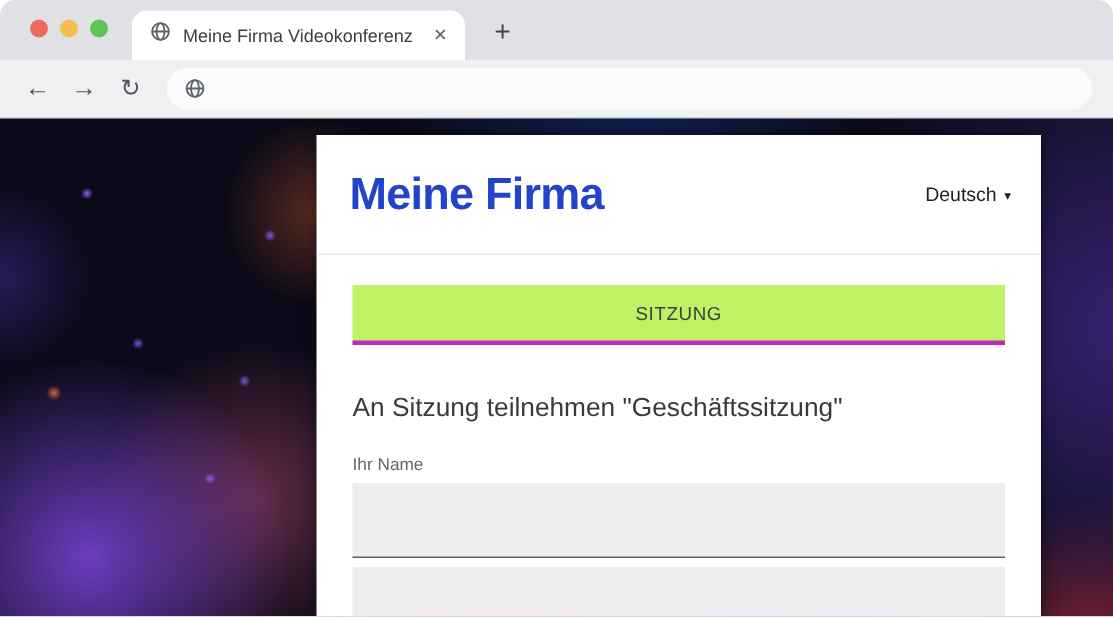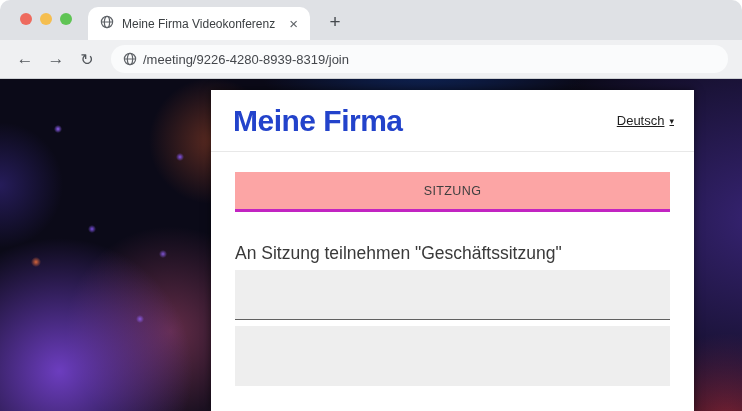--- a/index.html
+++ b/index.html
@@ -44,28 +44,28 @@
       radial-gradient(circle 90px at 0% 32%,   rgba(70,50,170,.45), rgba(70,50,170,0) 70%),
       radial-gradient(circle 190px at 8% 88%,  rgba(125,70,220,.85), rgba(125,70,220,0) 70%),
       radial-gradient(circle 150px at 23% 76%, rgba(205,85,130,.45), rgba(205,85,130,0) 70%),
       radial-gradient(circle 190px at 45% 112%,rgba(190,45,55,.60), rgba(190,45,55,0) 70%),
       radial-gradient(circle 130px at 98% 104%,rgba(190,45,55,.65), rgba(190,45,55,0) 70%),
       radial-gradient(circle 170px at 72% 104%,rgba(110,50,180,.45), rgba(110,50,180,0) 70%);
   }
 
   
   .card { position:absolute; top:11px; left:211px; width:483px; bottom:0; background:#fff; box-shadow:0 0 8px rgba(0,0,0,.55); overflow:hidden; }
-  .card-header { height:62px; display:flex; align-items:center; justify-content:space-between; padding:0 20px 0 22px; border-bottom:1px solid #E8E8E8; }
+  .card-header { height:80px; display:flex; align-items:center; justify-content:space-between; padding:0 20px 0 22px; border-bottom:1px solid #E8E8E8; }
   .logo { font-size:30px; font-weight:bold; color:#2343CB; letter-spacing:-.5px; }
-  .lang { display:flex; align-items:center; gap:5px; font-size:13px; color:#1E1E1E; cursor:default;text-decoration:underline; }
+  .lang { display:flex; align-items:center; gap:5px; font-size:13px; color:#1E1E1E; cursor:default; }
   .lang-caret { font-size:9px; color:#1E1E1E; }
 
   .ptabs { margin:20px 24px 0; display:flex; border-bottom:1px solid #E4E4E4; }
   .ptab { flex:1; height:38px; display:flex; align-items:center; justify-content:center; font-size:12.5px; letter-spacing:.4px; position:relative; }
-  .ptab.active { background:#fca5a5; color:#3F3F3F; }
+  .ptab.active { background:#bef264; color:#3F3F3F; }
   .ptab.active::after { content:""; position:absolute; left:0; right:0; bottom:-2px; height:3px; background:#C224C2; }
   .ptab.inactive { background:#fff; color:#8A8A8A; }
 
   .heading { margin:32px 24px 0; font-size:17.5px; font-weight:500; color:#3A3A3A; }
 
   .field-label { margin:22px 24px 0; font-size:11.5px; color:#666; }
   .field-label.second { margin-top:16px; }
   .text-input { display:block; width:435px; margin:6px 24px 0; height:50px; background:#EEEEEE; border:none; border-bottom:1.5px solid #606060; font-size:14px; color:#222; padding:0 8px; }
   .text-input.email { height:60px; border-bottom:none; }
 
@@ -101,21 +101,20 @@
     <div class="nav-btn">→</div>
     <div class="nav-btn reload">↻</div>
     <div class="omnibox">
       <span class="omni-globe">
         <svg width="14" height="14" viewBox="0 0 16 16" fill="none" stroke="#5F6368" stroke-width="1.4">
           <circle cx="8" cy="8" r="6.4"></circle>
             <path d="M1.6 8h12.8"></path>
             <ellipse cx="8" cy="8" rx="3" ry="6.4"></ellipse>
         </svg>
       </span>
-        <span class="url-path">/meeting/9226-4280-8939-8319/join</span>
     </div>
   </div>
 
   <div class="content">
 
     <div class="card">
 
       <div class="card-header">
         <div class="logo">Meine Firma</div>
         <div class="lang">
@@ -123,20 +122,21 @@
           <span class="lang-caret">▾</span>
         </div>
       </div>
 
       <div class="ptabs">
         <div class="ptab active">SITZUNG</div>
       </div>
 
       <div class="heading">An Sitzung teilnehmen "Geschäftssitzung"</div>
 
+      <div class="field-label">Ihr Name</div>
       <input class="text-input" type="text" value="" style="">
 
       <input class="text-input email" type="text" value="" style="">
 
     </div>
   </div>
 
 </div>
 
 </body></html>

